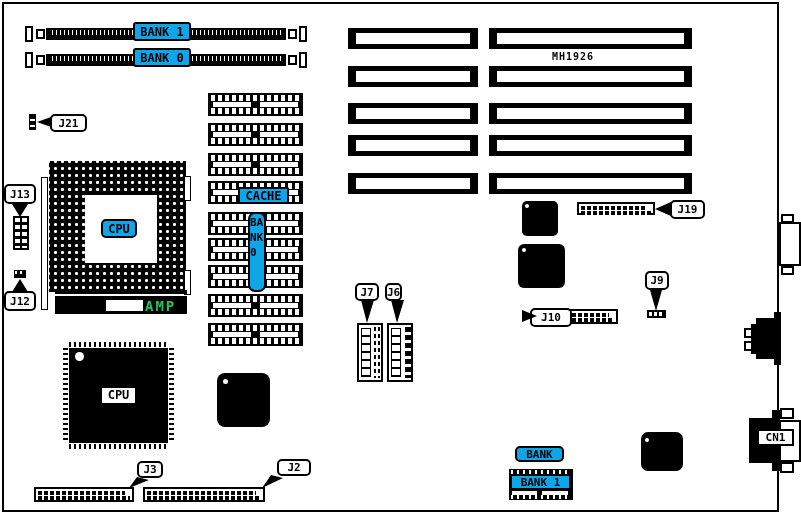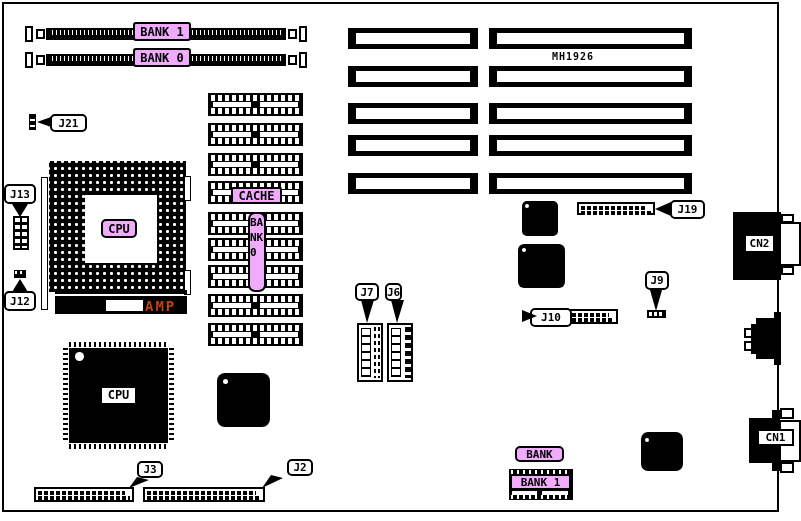--- a/index.html
+++ b/index.html
@@ -5,21 +5,21 @@
   html,body{margin:0;padding:0;background:#fff;}
   .stage{position:relative;width:801px;height:521px;background:#fff;overflow:hidden;
          font-family:"DejaVu Sans Mono","Liberation Mono",monospace;color:#000;}
   .abs{position:absolute;box-sizing:border-box;}
   .blk{background:#000;}
   .wht{background:#fff;}
   .bdr{position:absolute;left:2px;top:2px;width:777px;height:510px;border:2px solid #000;box-sizing:border-box;}
   
   .co{position:absolute;box-sizing:border-box;background:#fff;border:2px solid #000;border-radius:5px;
       display:flex;align-items:center;justify-content:center;font-size:11px;font-weight:bold;z-index:6;}
-  .box{position:absolute;box-sizing:border-box;background:#f0abfc;border:2px solid #000;border-radius:3px;
+  .box{position:absolute;box-sizing:border-box;background:#0ea5e9;border:2px solid #000;border-radius:3px;
       display:flex;align-items:center;justify-content:center;font-size:12px;font-weight:bold;z-index:6;}
   
   .simm{position:absolute;left:25px;width:282px;height:16px;}
   .simm .cap{position:absolute;top:0;width:8px;height:16px;border:2px solid #000;background:#fff;box-sizing:border-box;}
   .simm .hook{position:absolute;top:3px;width:9px;height:10px;border:2px solid #000;background:#fff;box-sizing:border-box;}
   .simm .bar{position:absolute;top:2px;height:12px;border:1px solid #000;background:#000;box-sizing:border-box;}
   .simm .bar i{position:absolute;left:2px;right:2px;top:1px;height:5px;
       background:repeating-linear-gradient(90deg,transparent 0 3px,#fff 3px 4px);}
   
   .dip{position:absolute;left:208px;width:95px;height:23px;background:#000;}
@@ -102,21 +102,21 @@
 
   <div class="abs blk" style="left:14px;top:270px;width:12px;height:8px;">
     <i class="abs" style="left:1px;top:1px;height:3px;width:10px;
        background:repeating-linear-gradient(90deg,#fff 0 2px,#000 2px 5px);"></i>
   </div>
   <div class="co" style="left:4px;top:291px;width:32px;height:20px;">J12</div>
 
   <div class="abs blk" style="left:55px;top:290px;width:132px;height:4px;"></div>
   <div class="abs blk" style="left:55px;top:296px;width:132px;height:18px;">
     <i class="abs wht" style="left:51px;top:4px;width:37px;height:11px;"></i>
-    <span class="abs" style="left:90px;top:2px;color:#c2410c;font-size:14px;font-weight:bold;letter-spacing:2px;">AMP</span>
+    <span class="abs" style="left:90px;top:2px;color:#22c55e;font-size:14px;font-weight:bold;letter-spacing:2px;">AMP</span>
   </div>
 
   <div class="dip" style="top:93px;">
       <i class="t"></i>
       <i class="b"></i>
       <u class="l"></u>
       <u class="r"></u>
     </div>
   <div class="dip" style="top:123px;">
       <i class="t"></i>
@@ -159,21 +159,21 @@
       <i class="b"></i>
       <u class="l"></u>
       <u class="r"></u>
     </div>
   <div class="dip" style="top:323px;">
       <i class="t"></i>
       <i class="b"></i>
       <u class="l"></u>
       <u class="r"></u>
     </div>
-  <div class="box" style="left:231px;top:187px;width:51px;height:17px;border-radius:2px;">CACHE</div>
+  <div class="box" style="left:238px;top:187px;width:51px;height:17px;border-radius:2px;">CACHE</div>
   <div class="box" style="left:248px;top:212px;width:18px;height:80px;border-radius:7px;font-size:11px;
        line-height:15px;word-break:break-all;padding-top:1px;align-items:flex-start;">BANK 0</div>
 
   <div class="isa" style="left:348px;top:28px;width:130px;">
       <i></i>
     </div>
   <div class="isa" style="left:489px;top:28px;width:203px;">
       <i></i>
     </div>
   <div class="isa" style="left:348px;top:66px;width:130px;">
@@ -249,21 +249,21 @@
       <i class="dot" style="left:6px;top:4px;width:9px;height:9px;"></i>
       <span class="abs" style="left:33px;top:40px;width:33px;height:15px;background:#fff;color:#000;
             font-size:12px;font-weight:bold;text-align:center;">CPU</span>
     </div>
   </div>
   <div class="abs blk" style="left:217px;top:373px;width:53px;height:54px;border-radius:8px;">
     <i class="dot" style="left:6px;top:6px;width:5px;height:5px;"></i>
   </div>
 
   <div class="co" style="left:137px;top:461px;width:26px;height:17px;">J3</div>
-  <div class="co" style="left:287px;top:459px;width:26px;height:17px;">J2</div>
+  <div class="co" style="left:277px;top:459px;width:34px;height:17px;">J2</div>
   <div class="hdr" style="left:34px;top:487px;width:100px;height:15px;">
     <i></i>
       <i></i>
       <u></u>
   </div>
   <div class="hdr" style="left:143px;top:487px;width:122px;height:15px;">
     <i></i>
       <i></i>
       <u></u>
   </div>
@@ -273,24 +273,20 @@
     <i class="tick-row" style="left:2px;right:2px;top:1px;"></i>
     <i class="tick-row" style="left:2px;right:2px;bottom:1px;"></i>
     <i class="abs wht" style="left:3px;bottom:5px;width:25px;height:4px;"></i>
     <i class="abs wht" style="left:33px;bottom:5px;width:26px;height:4px;"></i>
     <div class="box" style="left:1px;top:5px;width:61px;height:16px;border-radius:2px;font-size:11px;">BANK 1</div>
   </div>
   <div class="abs blk" style="left:641px;top:432px;width:42px;height:39px;border-radius:7px;">
     <i class="dot" style="left:4px;top:6px;width:4px;height:4px;"></i>
   </div>
 
-  <div class="abs blk" style="left:733px;top:212px;width:48px;height:68px;z-index:5;">
-    <span class="abs" style="left:13px;top:24px;width:27px;height:15px;background:#fff;display:flex;align-items:center;
-          justify-content:center;font-size:11px;font-weight:bold;">CN2</span>
-  </div>
   <div class="abs wht" style="left:781px;top:214px;width:13px;height:9px;border:2px solid #000;z-index:5;"></div>
   <div class="abs wht" style="left:779px;top:222px;width:22px;height:44px;border:2px solid #000;z-index:4;"></div>
   <div class="abs wht" style="left:781px;top:266px;width:13px;height:9px;border:2px solid #000;z-index:5;"></div>
 
   <div class="abs blk" style="left:756px;top:318px;width:25px;height:41px;z-index:5;"></div>
   <div class="abs blk" style="left:751px;top:324px;width:6px;height:30px;z-index:5;"></div>
   <div class="abs blk" style="left:774px;top:312px;width:7px;height:7px;z-index:5;"></div>
   <div class="abs blk" style="left:774px;top:358px;width:7px;height:7px;z-index:5;"></div>
   <div class="abs wht" style="left:744px;top:328px;width:9px;height:10px;border:2px solid #000;z-index:5;"></div>
   <div class="abs wht" style="left:744px;top:341px;width:9px;height:10px;border:2px solid #000;z-index:5;"></div>

